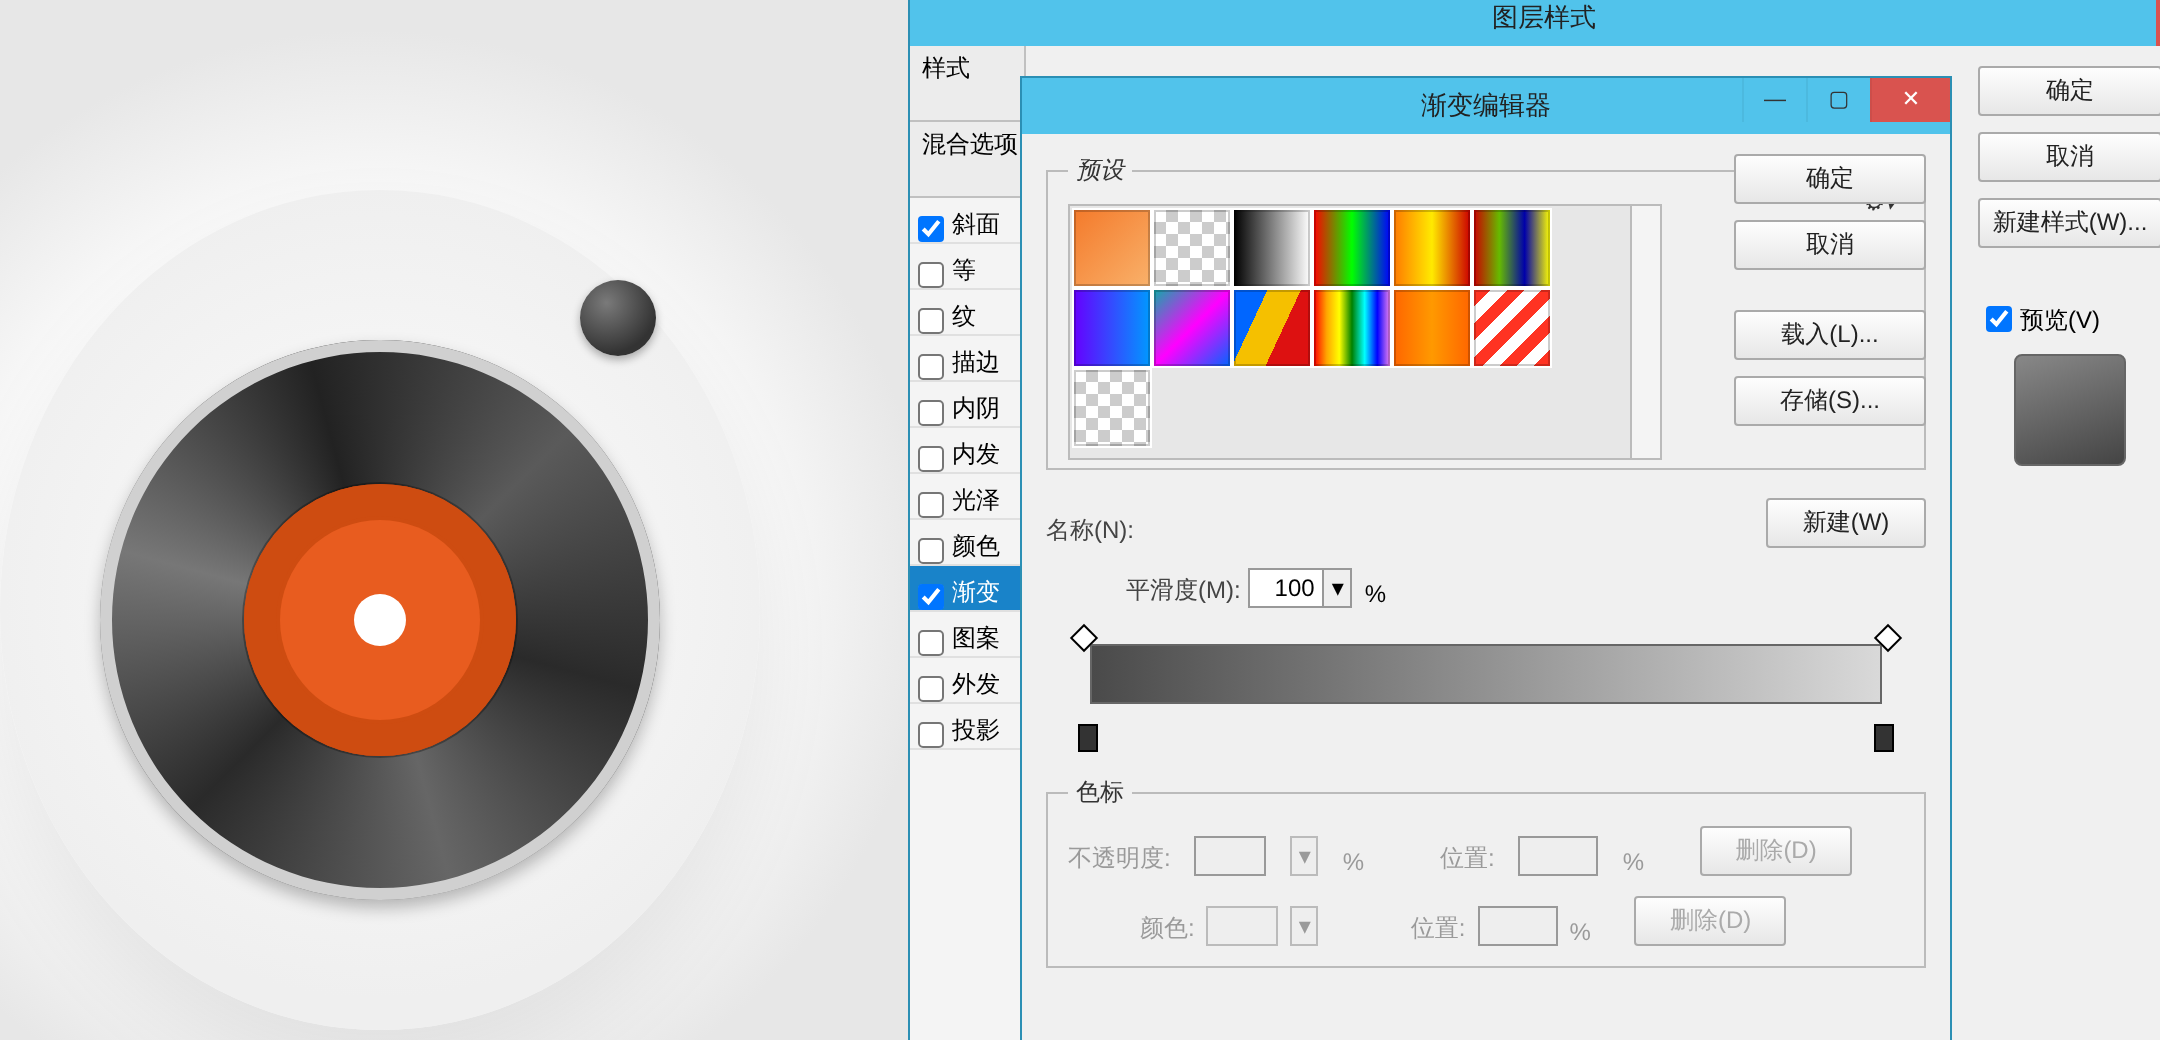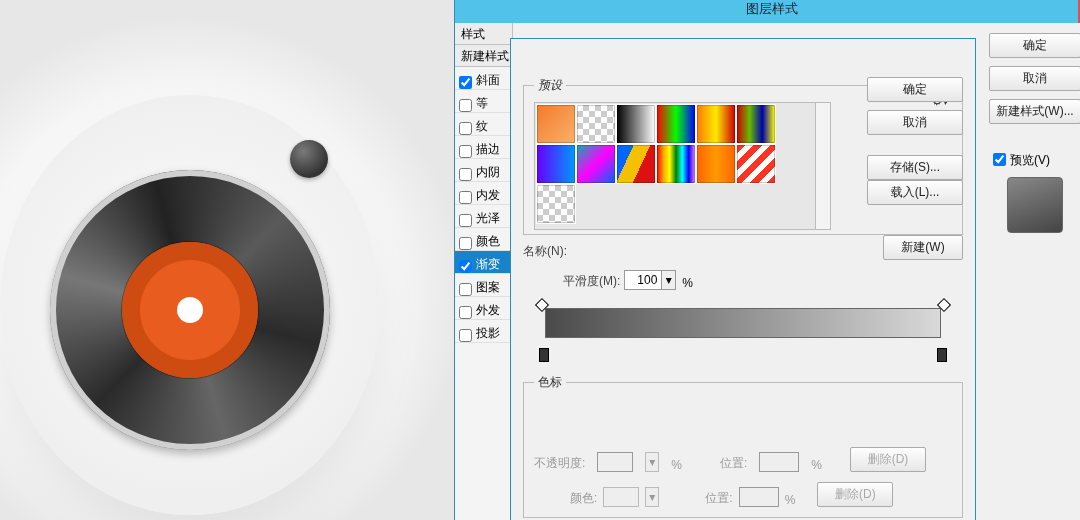--- a/index.html
+++ b/index.html
@@ -124,21 +124,21 @@
   
   .ls-left {
     position: absolute;
     left: 0; top: 28px; bottom: 0;
     width: 58px;
     background: #f4f4f4;
     border-right: 1px solid #c0c0c0;
     overflow: hidden;
   }
   .ls-tab-head {
-    height: 22px; line-height: 22px;
+    height: 38px; line-height: 22px;
     padding-left: 6px;
     border-bottom: 1px solid #c0c0c0;
     background: #ececec;
     white-space: nowrap;
   }
   .ls-row {
     display: flex; align-items: flex-end;
     height: 23px;
     padding-left: 4px;
     border-bottom: 1px solid #e0e0e0;
@@ -240,21 +240,21 @@
 </div>
 
 <div class="win" style="left:454px; top:-6px; width:636px; height:540px;">
   <div class="win-title">
     <span>图层样式</span>
     <div class="tiny-close"></div>
   </div>
 
   <div class="ls-left">
     <div class="ls-tab-head">样式</div>
-    <div class="ls-tab-head">新建样式</div>
+    <div class="ls-tab-head">混合选项</div>
     <div id="fxrows">
         <div class="ls-row">
           <input type="checkbox" checked="" style="">
           <span>斜面</span>
         </div>
         <div class="ls-row">
           <input type="checkbox" style="">
           <span>等</span>
         </div>
         <div class="ls-row">
@@ -306,20 +306,28 @@
     <div class="btn" style="margin-bottom:26px">新建样式(W)...</div>
     <label class="row">
       <input type="checkbox" checked="" style="margin-right: 4px;">
       <span>预览(V)</span>
     </label>
     <div class="preview-box"></div>
   </div>
 </div>
 
 <div class="win" style="left:510px; top:38px; width:466px; height:490px;">
+  <div class="win-title">
+    <span>渐变编辑器</span>
+    <div class="win-ctrls">
+      <div class="win-btn">—</div>
+      <div class="win-btn">▢</div>
+      <div class="win-btn close">✕</div>
+    </div>
+  </div>
 
   <div style="position:absolute; left:12px; right:12px; top:38px;">
 
     <fieldset style="position:relative; height:158px;font-style:italic;">
       <legend>预设</legend>
       <span class="gear">⚙︎▾</span>
       <div class="row" style="align-items:flex-start;">
         <div class="presets" id="presets">
             <div class="swatch" style="background: linear-gradient(135deg, rgb(244, 122, 43), rgb(249, 177, 106));"></div>
             <div class="swatch checker"></div>
@@ -336,25 +344,25 @@
             <div class="swatch checker"></div>
           </div>
 
         <div style="width:16px;height:128px;border:1px solid #bbb;background:#f4f4f4;margin-left:-1px"></div>
       </div>
     </fieldset>
 
     <div style="position:absolute; right:0; top:0; width:96px;">
       <div class="btn" style="margin-bottom:8px">确定</div>
       <div class="btn" style="margin-bottom:20px">取消</div>
+      <div class="btn" style="margin-bottom:8px">载入(L)...</div>
       <div class="btn">存储(S)...</div>
-      <div class="btn" style="margin-bottom:8px">载入(L)...</div>
-    </div>
-
-    <div class="row" style="">
+    </div>
+
+    <div class="row" style="margin-top:14px;">
       <label class="inline">名称(N):</label>
       <div class="btn" style="width:80px; margin-left:auto">新建(W)</div>
     </div>
 
 
     <div class="row" style="margin-top:10px; padding-left:40px;">
       <label class="inline">平滑度(M):</label>
       <input type="text" style="width: 38px; text-align: right;" value="100">
       <span style="border:1px solid #999;border-left:none;height:20px;width:14px;display:flex;align-items:center;justify-content:center;background:#efefef">▾</span>
       <span style="margin-left:6px">%</span>
@@ -363,21 +371,21 @@
     <div style="position:relative; margin-top:18px; height:60px;">
       <div class="dia" style="top:-8px; left:14px"></div>
       <div class="dia" style="top:-8px; right:14px"></div>
       <div class="grad-bar" style="margin:6px auto 0"></div>
       <div class="stop" style="bottom:6px; left:16px"></div>
       <div class="stop" style="bottom:6px; right:16px"></div>
     </div>
 
     <fieldset style="margin-top:6px;">
       <legend>色标</legend>
-      <div class="row muted" style="gap:12px; margin-bottom:10px;margin-top:48px;">
+      <div class="row muted" style="gap:12px; margin-bottom:10px;">
         <span>不透明度:</span>
         <input type="text" disabled="" style="width: 36px; background: rgb(238, 238, 238);">
         <span style="border:1px solid #bbb;height:20px;width:14px;display:flex;align-items:center;justify-content:center;background:#eee">▾</span>
         <span>%</span>
         <span style="margin-left:26px">位置:</span>
         <input type="text" disabled="" style="width: 40px; background: rgb(238, 238, 238);">
         <span>%</span>
         <div class="btn muted" style="width:76px;margin-left:16px;color:#aaa">删除(D)</div>
       </div>
       <div class="row muted" style="gap:6px;">

